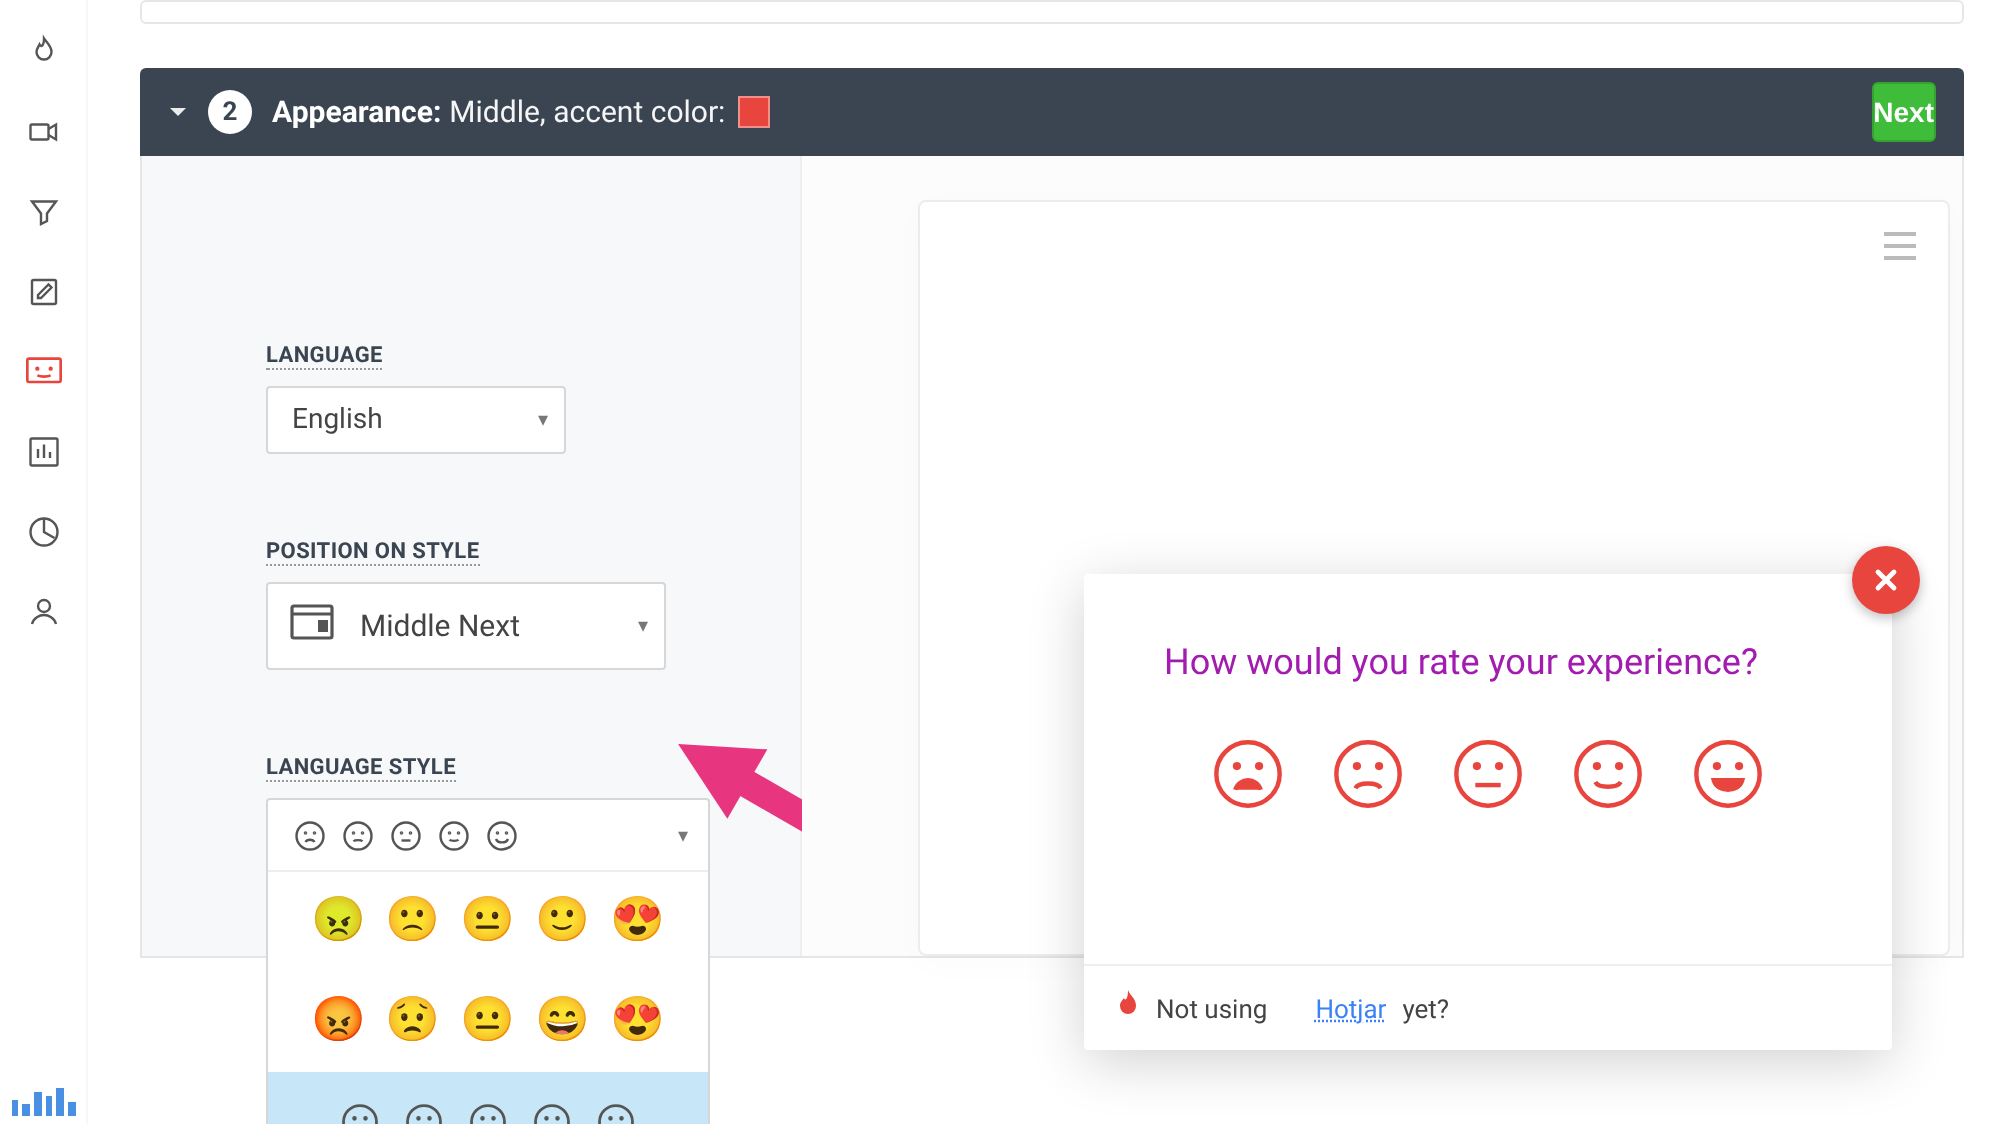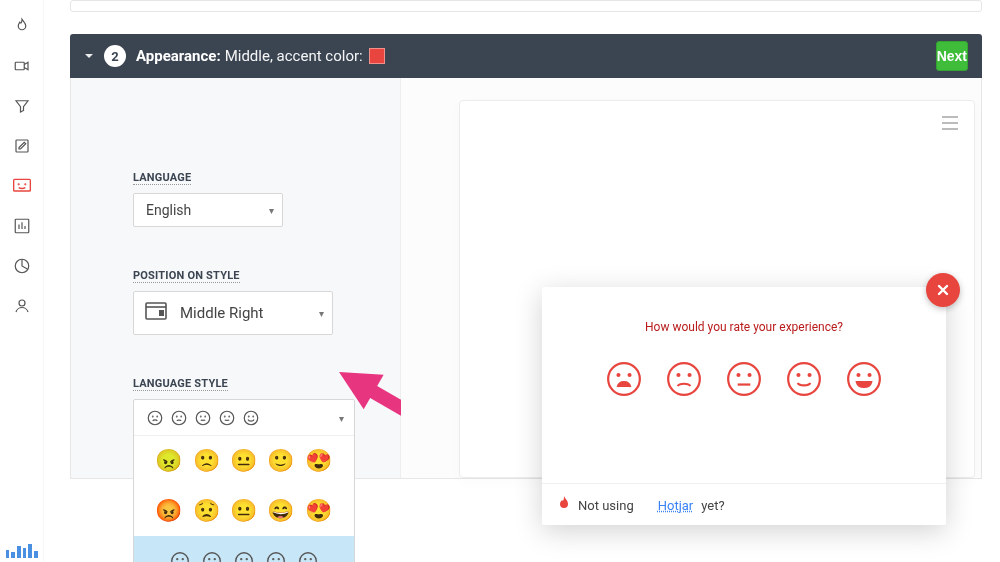--- a/index.html
+++ b/index.html
@@ -195,23 +195,22 @@
     right:-14px; top:-14px;
     width:34px; height:34px;
     background:#e8453e;
     border-radius:50%;
     display:flex; align-items:center; justify-content:center;
     color:#fff;
     cursor:pointer;
     box-shadow:0 2px 6px rgba(0,0,0,0.25);
   }
   .widget-question {
-    text-align:center;
-    font-size:12px;
-    color:#b91c1c;
+    font-size:18px;
+    color:#a21caf;
     padding: 32px 40px 20px;
     line-height:1.4;
   }
   .face-row {
     display:flex;
     justify-content:center;
     gap:22px;
     padding: 4px 0 14px;
   }
   .face {
@@ -327,21 +326,21 @@
       <div>
         <div class="field-label">POSITION ON STYLE</div>
         <div class="select position">
           <span class="pos-icon">
             <svg width="24" height="20" viewBox="0 0 24 20" fill="none" stroke="#555" stroke-width="1.6">
                 <rect x="2" y="2" width="20" height="16" rx="1"></rect>
                 <path d="M2 6h20"></path>
                 <rect x="15" y="9" width="5" height="6" fill="#555" stroke="none"></rect>
               </svg>
           </span>
-          <span>Middle Right</span>
+          <span>Middle Next</span>
           <span class="caret">▾</span>
         </div>
       </div>
 
       <div>
         <div class="field-label">LANGUAGE STYLE</div>
         <div class="reactions-box">
           <div class="reactions-selected">
             <svg width="18" height="18" viewBox="0 0 24 24" fill="none" stroke="#555" stroke-width="1.6">
                 <circle cx="12" cy="12" r="9"></circle>

